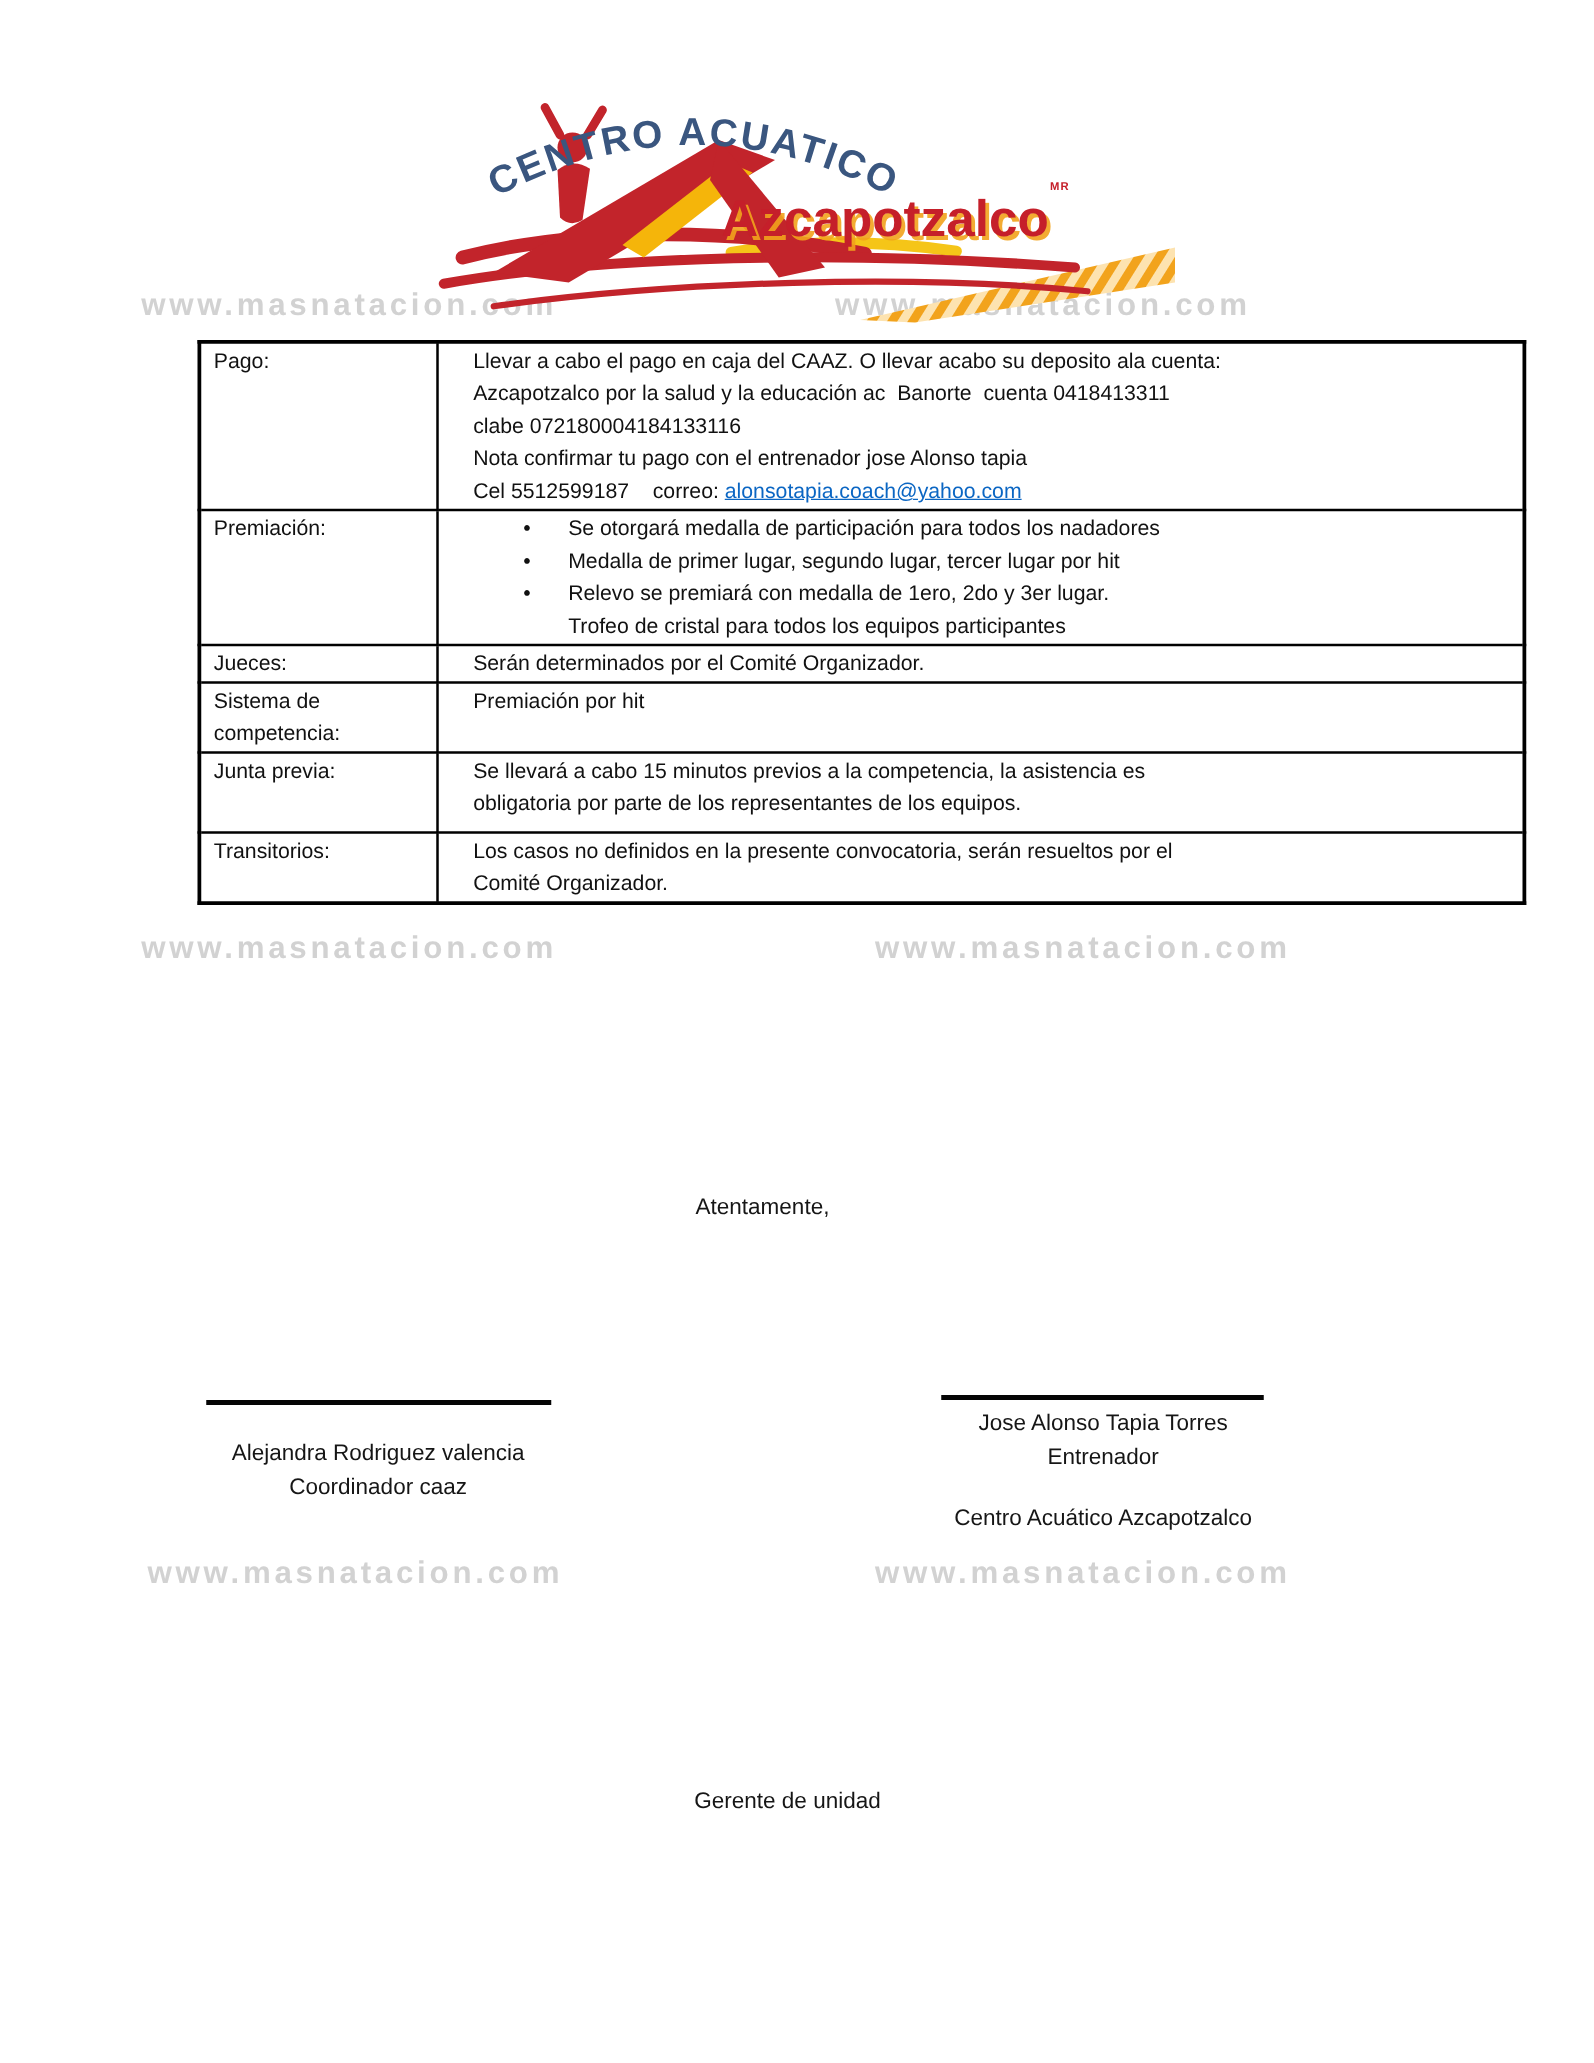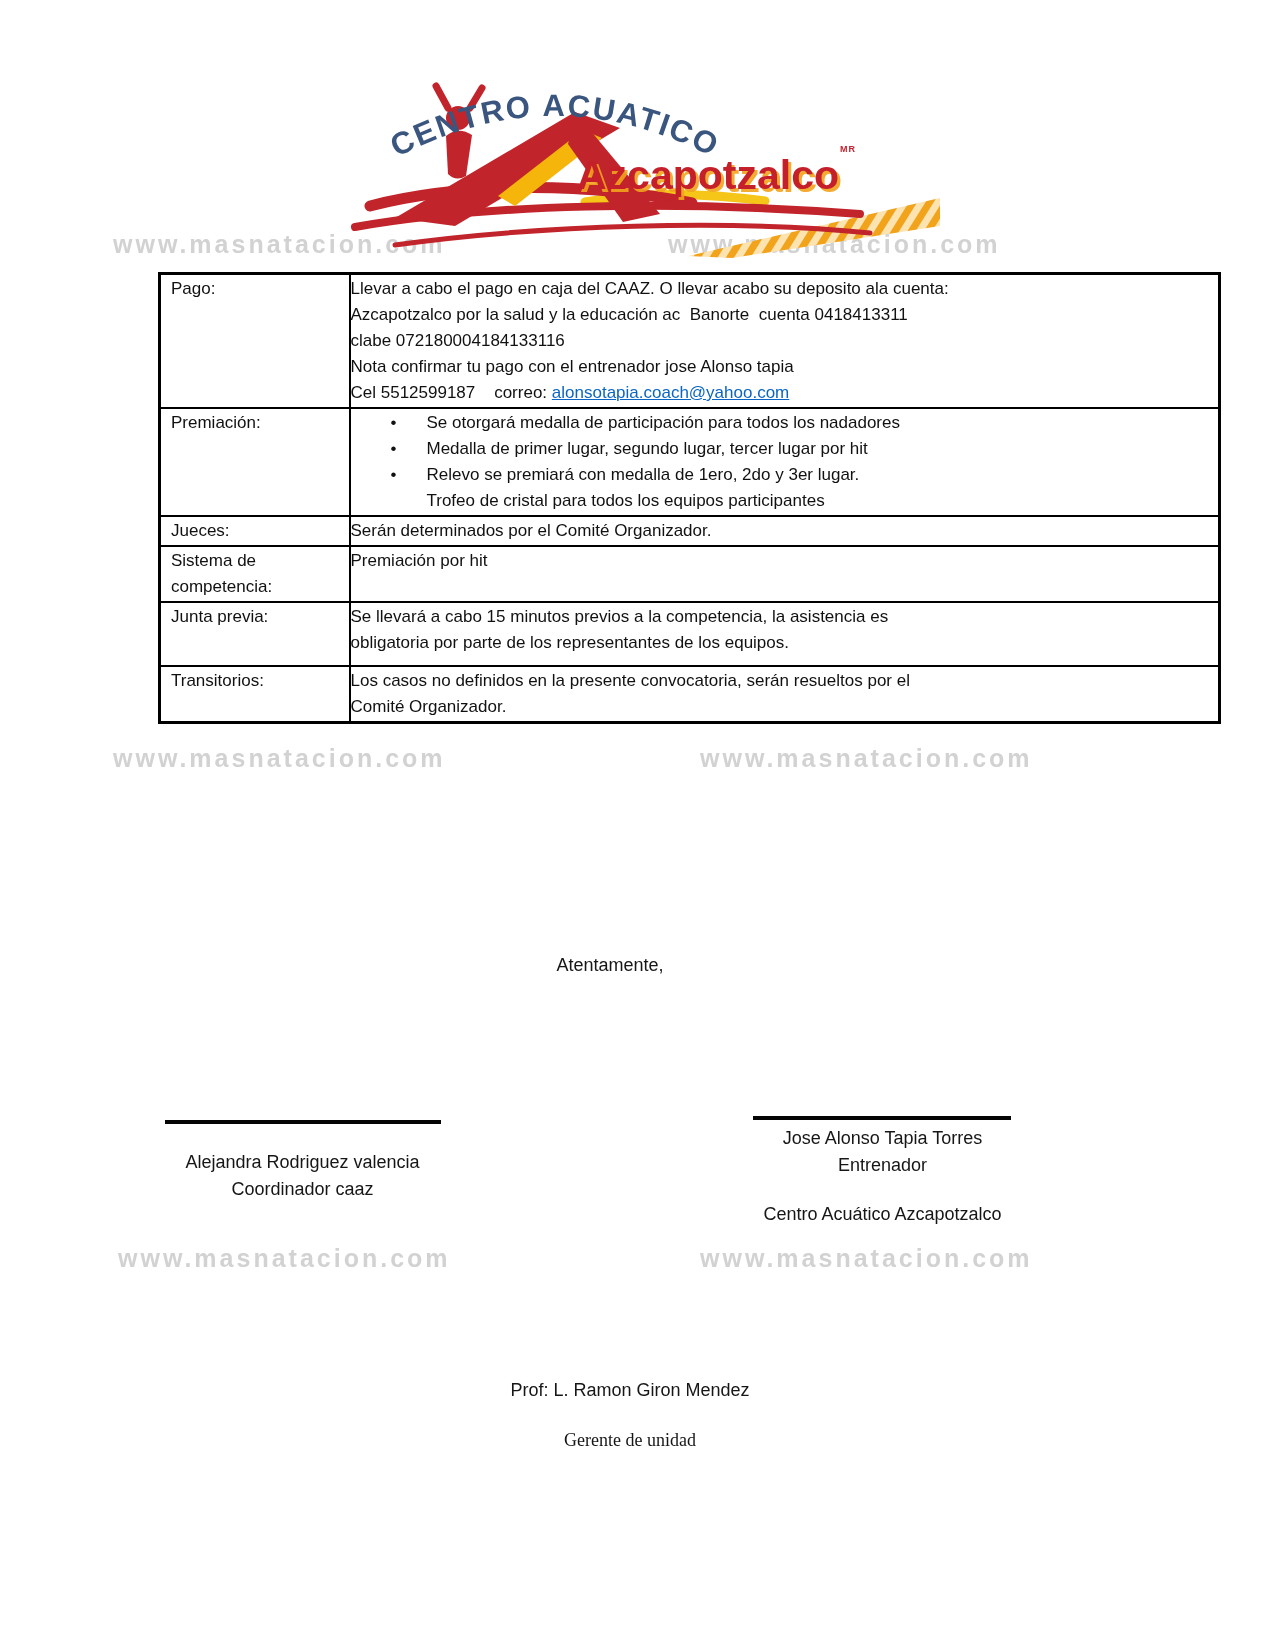--- a/index.html
+++ b/index.html
@@ -19,21 +19,21 @@
 
   
   .doc-table {
     position:absolute; left:158px; top:272px; width:1063px; z-index:2;
     border-collapse:collapse; font-size:17px; line-height:26px; color:#111;
   }
   .doc-table, .doc-table td { border:2px solid #000; }
   .doc-table { border-width:3px; }
   .doc-table td { vertical-align:top; background:transparent; }
   td.label-cell { width:190px; padding:1px 6px 1px 10px; }
-  td.content-cell { padding:1px 8px 1px 0;margin-top:16px; }
+  td.content-cell { padding:1px 8px 1px 28px;margin-top:16px; }
   .r1 td { height:131px; } .r2 td { height:103px; } .r3 td { height:28px; }
   .r4 td { height:197px; } .r5 td { height:54px; } .r6 td { height:64px; }
   .r7 td { height:47px; }
   .line { white-space:pre; }
   .bullet-row { display:flex; padding-left:40px; }
   .bullet-dot { width:36px; flex:none; }
   .bullet-cont { padding-left:76px; white-space:pre; }
   .email-link { color:#0b66c3; text-decoration:underline; cursor:pointer; white-space:pre; }
 
   
@@ -44,21 +44,21 @@
   .sig-rule-right { left:753px; top:1116px; width:258px; }
   .sig-name-left  { left:140px; top:1152px; width:325px; }
   .sig-title-left { left:140px; top:1179px; width:325px; }
   .sig-name-right { left:725px; top:1128px; width:315px; }
   .sig-title-right{ left:725px; top:1155px; width:315px; }
   .sig-org-right  { left:725px; top:1181px; width:315px;margin-top:23px; }
 
   
   .footer-rule  { left:380px; top:1336px; width:500px; font-size:16px; color:#222; }
   .footer-name  { left:380px; top:1380px; width:500px; }
-  .footer-title { left:380px; top:1430px; width:500px;font-family:Liberation Serif, serif; }
+  .footer-title { left:380px; top:1430px; width:500px; }
 </style>
 </head>
 <body>
 
 <div class="page">
 
   <div class="watermark" style="left:113px; top:230px;">www.masnatacion.com</div>
   <div class="watermark" style="left:668px; top:230px;">www.masnatacion.com</div>
   <div class="watermark" style="left:113px; top:744px;">www.masnatacion.com</div>
   <div class="watermark" style="left:700px; top:744px;">www.masnatacion.com</div>
@@ -164,16 +164,15 @@
   <div class="abs-text salutation">Atentamente,</div>
 
   <div class="sig-rule sig-rule-left"></div>
   <div class="sig-rule sig-rule-right"></div>
   <div class="abs-text sig-name-left">Alejandra Rodriguez valencia</div>
   <div class="abs-text sig-title-left">Coordinador caaz</div>
   <div class="abs-text sig-name-right">Jose Alonso Tapia Torres</div>
   <div class="abs-text sig-title-right">Entrenador</div>
   <div class="abs-text sig-org-right">Centro Acuático Azcapotzalco</div>
 
-  <div class="abs-text footer-name">Prof: L. Ramon Giron Mendez</div>
   <div class="abs-text footer-title">Gerente de unidad</div>
 
 </div>
 
 </body></html>

